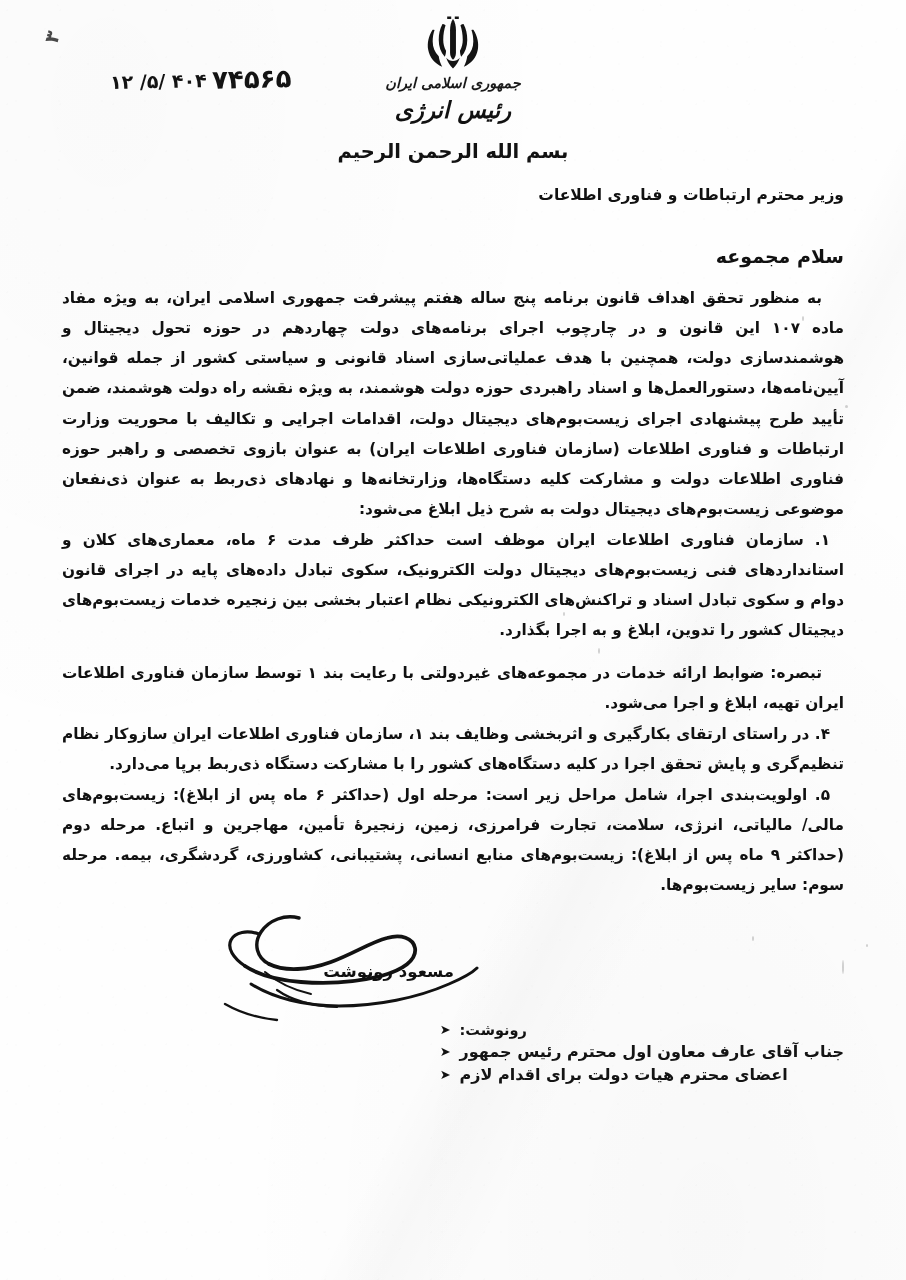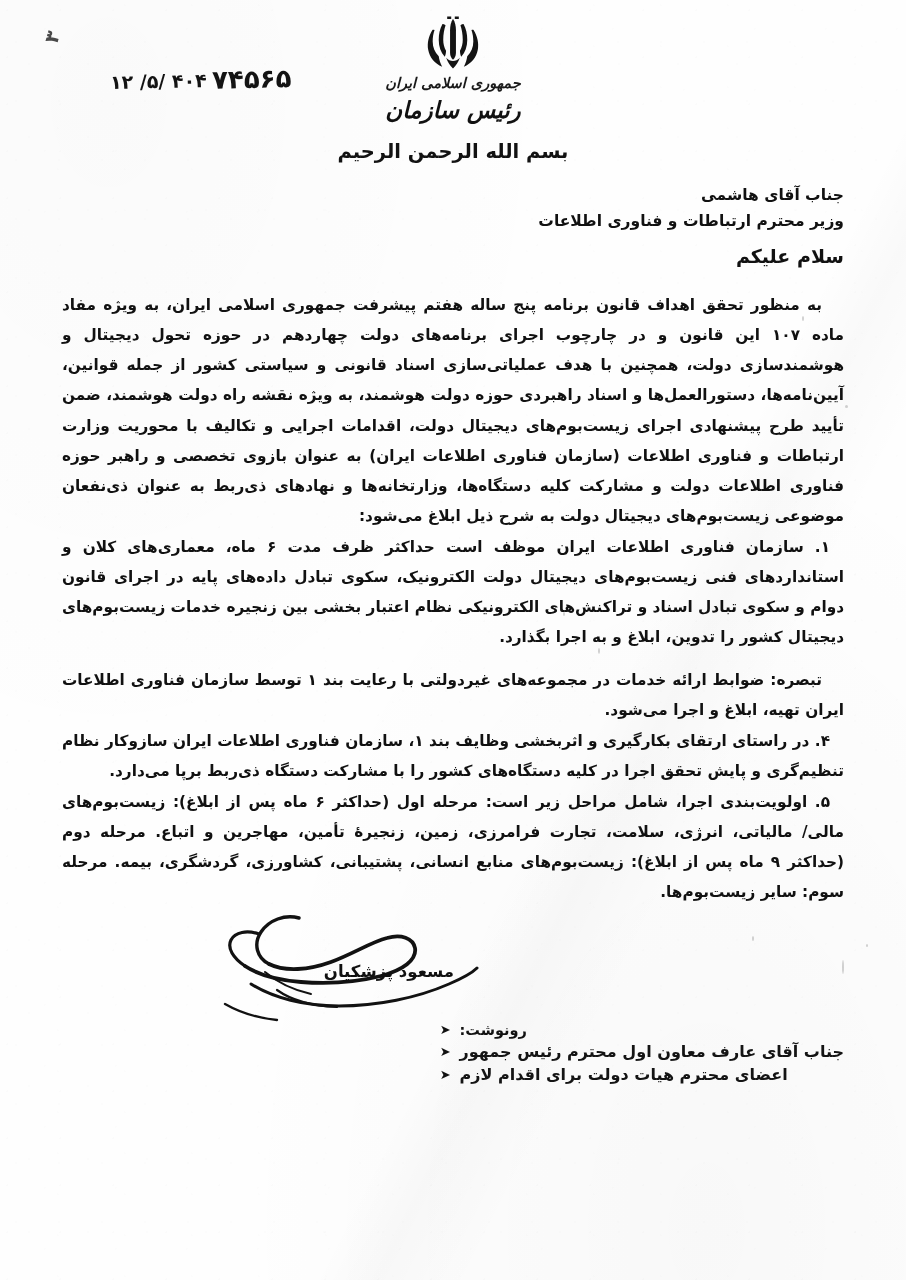--- a/index.html
+++ b/index.html
@@ -92,21 +92,21 @@
   
   .body{
     position:absolute;top:283px;right:62px;left:62px;
     text-align:justify;
     font-size:15.3px;
     line-height:1.97;
     color:#111;
     font-weight:600;
   }
   .body p{margin:0 0 1px 0;text-align:justify;text-justify:inter-word;}
-  .body p.intro{text-indent:22px;margin-top:7px;}
+  .body p.intro{text-indent:22px;}
   .body p.item{text-indent:14px;}
   .body p.note{text-indent:22px;margin-top:12px;}
   .body p.last{margin-bottom:0;}
 
   
   .sig-zone{
     position:absolute;top:930px;left:0;right:0;height:110px;
   }
   .sig-name{
     position:absolute;right:452px;top:32px;
@@ -155,38 +155,37 @@
 
         <path d="M23.5 20.5 C18.5 28.5 16.4 37.5 18 46.2 C19.8 56.2 26.4 64 36 68.2 C33.6 63.4 32.2 59 31.6 54.6 C26.4 49.6 23.8 43 23.8 35.6 C23.8 30.4 24.6 25.4 26.2 20.8 C25.3 20.5 24.4 20.4 23.5 20.5 Z"></path>
 
         <path d="M76.5 20.5 C81.5 28.5 83.6 37.5 82 46.2 C80.2 56.2 73.6 64 64 68.2 C66.4 63.4 67.8 59 68.4 54.6 C73.6 49.6 76.2 43 76.2 35.6 C76.2 30.4 75.4 25.4 73.8 20.8 C74.7 20.5 75.6 20.4 76.5 20.5 Z"></path>
 
         <path d="M41.2 56.5 C43.2 62.5 46.2 67 50 70.2 C53.8 67 56.8 62.5 58.8 56.5 C56.2 59.2 53.2 60.8 50 60.8 C46.8 60.8 43.8 59.2 41.2 56.5 Z"></path>
       </g>
     </svg>
 
     <div class="lh-org">جمهوری اسلامی ایران</div>
-    <div class="lh-role">رئیس سازمان</div>
+    <div class="lh-role">رئیس انرژی</div>
 
     <div class="corner-mark">۳</div>
 
     <div class="ref-block">
       <div class="ref-number">۷۴۵۶۵</div>
       <div class="ref-date">۱۲ /۵/ ۴۰۴</div>
     </div>
   </div>
 
   <div class="basmala">بسم الله الرحمن الرحیم</div>
 
   <div class="addressee">
-    <div>جناب آقای هاشمی</div>
     <div>وزیر محترم ارتباطات و فناوری اطلاعات</div>
   </div>
 
-  <div class="greeting">سلام علیکم</div>
+  <div class="greeting">سلام مجموعه</div>
 
   <div class="body">
     <p class="intro">به منظور تحقق اهداف قانون برنامه پنج ساله هفتم پیشرفت جمهوری اسلامی ایران، به ویژه مفاد ماده ۱۰۷ این قانون و در چارچوب اجرای برنامه‌های دولت چهاردهم در حوزه تحول دیجیتال و هوشمندسازی دولت، همچنین با هدف عملیاتی‌سازی اسناد قانونی و سیاستی کشور از جمله قوانین، آیین‌نامه‌ها، دستورالعمل‌ها و اسناد راهبردی حوزه دولت هوشمند، به ویژه نقشه راه دولت هوشمند، ضمن تأیید طرح پیشنهادی اجرای زیست‌بوم‌های دیجیتال دولت، اقدامات اجرایی و تکالیف با محوریت وزارت ارتباطات و فناوری اطلاعات (سازمان فناوری اطلاعات ایران) به عنوان بازوی تخصصی و راهبر حوزه فناوری اطلاعات دولت و مشارکت کلیه دستگاه‌ها، وزارتخانه‌ها و نهادهای ذی‌ربط به عنوان ذی‌نفعان موضوعی زیست‌بوم‌های دیجیتال دولت به شرح ذیل ابلاغ می‌شود:</p>
     <p class="item">۱. سازمان فناوری اطلاعات ایران موظف است حداکثر ظرف مدت ۶ ماه، معماری‌های کلان و استانداردهای فنی زیست‌بوم‌های دیجیتال دولت الکترونیک، سکوی تبادل داده‌های پایه در اجرای قانون دوام و سکوی تبادل اسناد و تراکنش‌های الکترونیکی نظام اعتبار بخشی بین زنجیره خدمات زیست‌بوم‌های دیجیتال کشور را تدوین، ابلاغ و به اجرا بگذارد.</p>
     <p class="note">تبصره: ضوابط ارائه خدمات در مجموعه‌های غیردولتی با رعایت بند ۱ توسط سازمان فناوری اطلاعات ایران تهیه، ابلاغ و اجرا می‌شود.</p>
     <p class="item">۴. در راستای ارتقای بکارگیری و اثربخشی وظایف بند ۱، سازمان فناوری اطلاعات ایران سازوکار نظام تنظیم‌گری و پایش تحقق اجرا در کلیه دستگاه‌های کشور را با مشارکت دستگاه ذی‌ربط برپا می‌دارد.</p>
     <p class="item last">۵. اولویت‌بندی اجرا، شامل مراحل زیر است: مرحله اول (حداکثر ۶ ماه پس از ابلاغ): زیست‌بوم‌های مالی/ مالیاتی، انرژی، سلامت، تجارت فرامرزی، زمین، زنجیرهٔ تأمین، مهاجرین و اتباع. مرحله دوم (حداکثر ۹ ماه پس از ابلاغ): زیست‌بوم‌های منابع انسانی، پشتیبانی، کشاورزی، گردشگری، بیمه. مرحله سوم: سایر زیست‌بوم‌ها.</p>
   </div>
 
   <div class="sig-zone">
@@ -194,21 +193,21 @@
       <g fill="none" stroke="#121212" stroke-linecap="round" stroke-linejoin="round">
         <path d="M118 6 C104 2 88 8 80 20 C72 32 76 46 88 52" stroke-width="3.4"></path>
         <path d="M88 52 C104 60 128 58 150 50 C172 42 190 30 206 26 C220 22 232 26 234 36 C236 48 222 58 200 64 C176 70 146 72 120 70 C96 68 76 62 64 54" stroke-width="3.8"></path>
         <path d="M64 54 C52 46 46 36 50 28 C54 20 66 18 78 22" stroke-width="3.2"></path>
         <path d="M70 72 C92 86 124 94 158 94 C196 94 236 86 268 72 C282 66 292 60 296 56" stroke-width="3"></path>
         <path d="M96 78 C110 88 132 94 156 95" stroke-width="2.2"></path>
         <path d="M84 60 C96 70 112 78 130 82" stroke-width="2"></path>
         <path d="M44 92 C58 100 76 106 96 108" stroke-width="2.4"></path>
       </g>
     </svg>
-    <div class="sig-name">مسعود پزشکیان</div>
+    <div class="sig-name">مسعود رونوشت</div>
   </div>
 
   <div class="cc">
     <div class="cc-row">
       <span class="cc-bullet">➤</span>
       <span class="cc-title">رونوشت:</span>
     </div>
     <div class="cc-row">
       <span class="cc-bullet">➤</span>
       <span class="cc-text">جناب آقای عارف معاون اول محترم رئیس جمهور</span>

